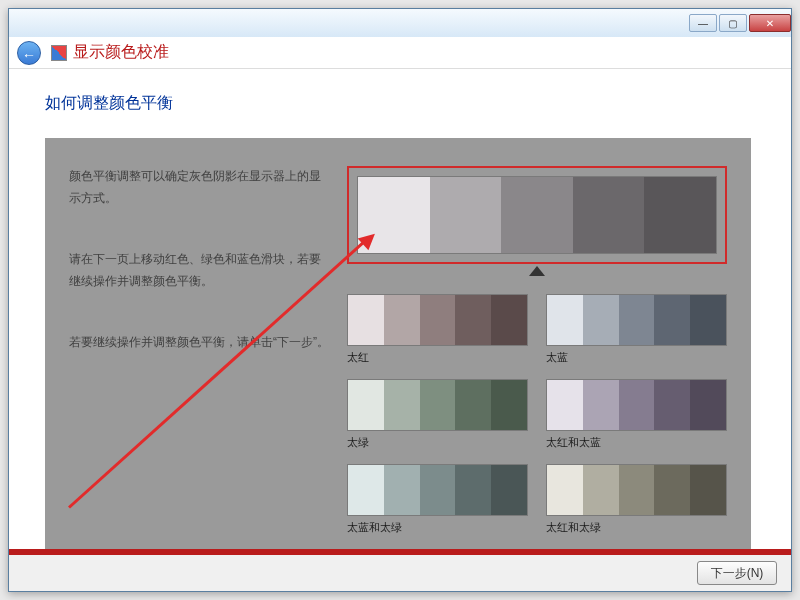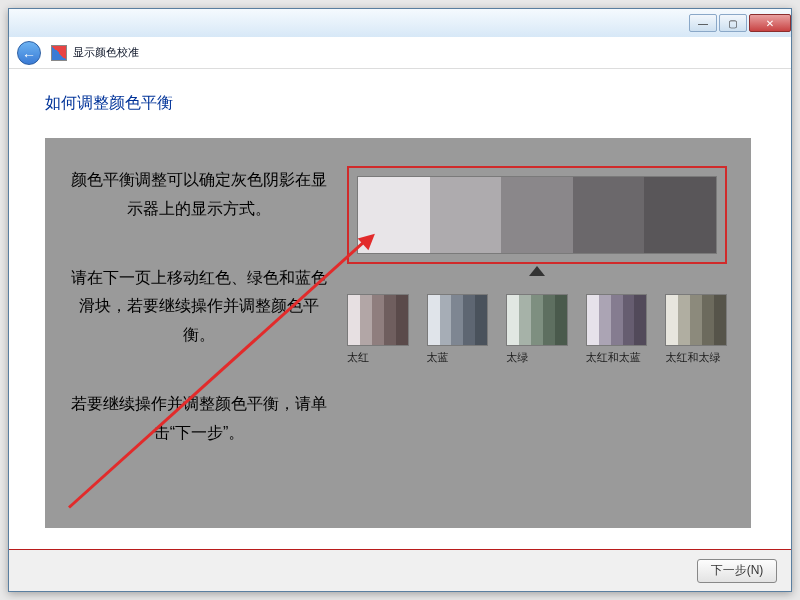--- a/index.html
+++ b/index.html
@@ -8,55 +8,55 @@
     .window { position: absolute; top: 8px; left: 8px; right: 8px; bottom: 8px; background: #fff; border: 1px solid #5a7fa0; box-shadow: 0 2px 8px rgba(0,0,0,0.3); display: flex; flex-direction: column; }
     
     .titlebar { height: 28px; background: linear-gradient(to bottom, #f5fafe, #d7e8f7); display: flex; align-items: center; padding: 0 0 0 6px; position: relative; }
     .titlebar .spacer { flex: 1; }
     .win-btn { width: 28px; height: 18px; display: inline-flex; align-items: center; justify-content: center; margin-left: 2px; border: 1px solid #8aa8c8; background: linear-gradient(to bottom, #f2f7fc, #cde0f0); border-radius: 2px; cursor: pointer; font-size: 10px; color: #333; }
     .win-btn.close { width: 42px; background: linear-gradient(to bottom, #e9a1a1, #c84343); color: #fff; border-color: #8b2e2e; }
     
     .navbar { height: 32px; display: flex; align-items: center; padding: 0 8px; background: #fff; border-bottom: 1px solid #ddd; }
     .back-btn { width: 24px; height: 24px; border-radius: 50%; background: linear-gradient(to bottom, #6db3f2, #3a7bd5); display: inline-flex; align-items: center; justify-content: center; color: #fff; font-size: 14px; margin-right: 10px; cursor: pointer; border: 1px solid #2d5fa3; }
     .cp-icon { width: 16px; height: 16px; margin-right: 6px; display: inline-block; background: linear-gradient(45deg, #3a7bd5 50%, #e84343 50%); border: 1px solid #888; }
-    .nav-title { color: #0f172a; font-size: 11px; }
+    .nav-title { color: #b91c1c; font-size: 16px; }
     
     .content { flex: 1; background: #fff; padding: 24px 40px 0 36px; position: relative; overflow: hidden; }
     .page-heading { color: #003399; font-size: 16px; font-weight: normal; margin-bottom: 24px; }
     
     .gray-panel { background: #9a9a9a; padding: 28px 24px 40px 24px; position: relative; }
     .two-col { display: flex; gap: 18px; }
-    .left-col { width: 260px; color: #000000; font-size: 16px; line-height: 1.8; text-align: center; }
+    .left-col { width: 260px; color: #404040; font-size: 12px; line-height: 1.8; }
     .left-col p { margin-bottom: 40px; }
     .right-col { flex: 1; }
     
     .highlight-box { border: 2px solid #d12a2a; padding: 8px; margin-bottom: 8px; }
     .big-strip { display: flex; height: 78px; width: 100%; border: 1px solid #7a7a7a; }
     .big-strip > div { flex: 1; }
     .c0 { background: #e8e5e8; } .c1 { background: #aeabae; } .c2 { background: #8a878a; } .c3 { background: #6b686b; } .c4 { background: #595659; }
     
     .pointer-row { position: relative; height: 18px; margin-bottom: 4px; }
     .pointer-tri { position: absolute; left: 50%; transform: translateX(-50%); top: -6px; width: 0; height: 0; border-left: 8px solid transparent; border-right: 8px solid transparent; border-bottom: 10px solid #333; }
     .big-label { text-align: center; color: #1a1a1a; font-size: 12px; margin-bottom: 12px; }
     
-    .swatch-grid { display: grid; grid-template-columns: repeat(5, 1fr); gap: 14px 18px; }
+    .swatch-grid { display: grid; grid-template-columns: repeat(2, 1fr); gap: 14px 18px; }
     .swatch-cell { display: flex; flex-direction: column; }
     .sw-strip { display: flex; height: 52px; border: 1px solid #7a7a7a; }
     .sw-strip > div { flex: 1; }
     .sw-label { color: #1a1a1a; font-size: 11px; margin-top: 4px; }
     
     
     .tr1 .s0{background:#e7e0e2}.tr1 .s1{background:#b2a6a6}.tr1 .s2{background:#8f7e7e}.tr1 .s3{background:#6f5e5e}.tr1 .s4{background:#5a4a4a}
     .tr2 .s0{background:#e1e7e2}.tr2 .s1{background:#a6b2a8}.tr2 .s2{background:#7e8f80}.tr2 .s3{background:#5e6f60}.tr2 .s4{background:#4a5a4c}
     .tr3 .s0{background:#e0e4ea}.tr3 .s1{background:#a6adb6}.tr3 .s2{background:#7e8692}.tr3 .s3{background:#5e6672}.tr3 .s4{background:#4a525c}
     .tr4 .s0{background:#e6e2ea}.tr4 .s1{background:#aba4b4}.tr4 .s2{background:#857c90}.tr4 .s3{background:#665d70}.tr4 .s4{background:#524a5a}
     .tr5 .s0{background:#dee8e8}.tr5 .s1{background:#a1b0b0}.tr5 .s2{background:#7c8c8c}.tr5 .s3{background:#5d6c6c}.tr5 .s4{background:#4a5656}
     .tr6 .s0{background:#e8e6de}.tr6 .s1{background:#b0aea1}.tr6 .s2{background:#8c8a7c}.tr6 .s3{background:#6c6a5d}.tr6 .s4{background:#56544a}
     
-    .footer { height: 42px; display: flex; align-items: center; justify-content: flex-end; padding: 0 14px; gap: 8px; background: #f0f0f0; border-top: 1px solid #b91c1c; }
+    .footer { height: 42px; display: flex; align-items: center; justify-content: flex-end; padding: 0 14px; gap: 8px; background: #f0f0f0; border-top: 6px solid #b91c1c; }
     .btn { min-width: 80px; height: 24px; padding: 0 12px; background: linear-gradient(to bottom, #fdfdfd, #e3e3e3); border: 1px solid #888; border-radius: 3px; cursor: pointer; font-size: 12px; color: #333; }
     
     
     .arrow-overlay { position: absolute; left: 20px; bottom: 10px; width: 380px; height: 420px; pointer-events: none; }
     .arrow-line { position: absolute; left: 40px; bottom: 30px; width: 400px; height: 3px; background: #e22b2b; transform-origin: left center; transform: rotate(-42deg); }
     .arrow-head { position: absolute; left: 332px; bottom: 292px; width: 0; height: 0; border-left: 16px solid #e22b2b; border-top: 8px solid transparent; border-bottom: 8px solid transparent; transform: rotate(-42deg); }
   </style>
 </head>
 <body>
 
@@ -135,20 +135,30 @@
               <div class="sw-strip tr4">
                   <div class="s0"></div>
                   <div class="s1"></div>
                   <div class="s2"></div>
                   <div class="s3"></div>
                   <div class="s4"></div>
                 </div>
               <div class="sw-label">太红和太蓝</div>
             </div>
             <div class="swatch-cell">
+              <div class="sw-strip tr5">
+                  <div class="s0"></div>
+                  <div class="s1"></div>
+                  <div class="s2"></div>
+                  <div class="s3"></div>
+                  <div class="s4"></div>
+                </div>
+              <div class="sw-label">太蓝和太绿</div>
+            </div>
+            <div class="swatch-cell">
               <div class="sw-strip tr6">
                   <div class="s0"></div>
                   <div class="s1"></div>
                   <div class="s2"></div>
                   <div class="s3"></div>
                   <div class="s4"></div>
                 </div>
               <div class="sw-label">太红和太绿</div>
             </div>
           </div>

